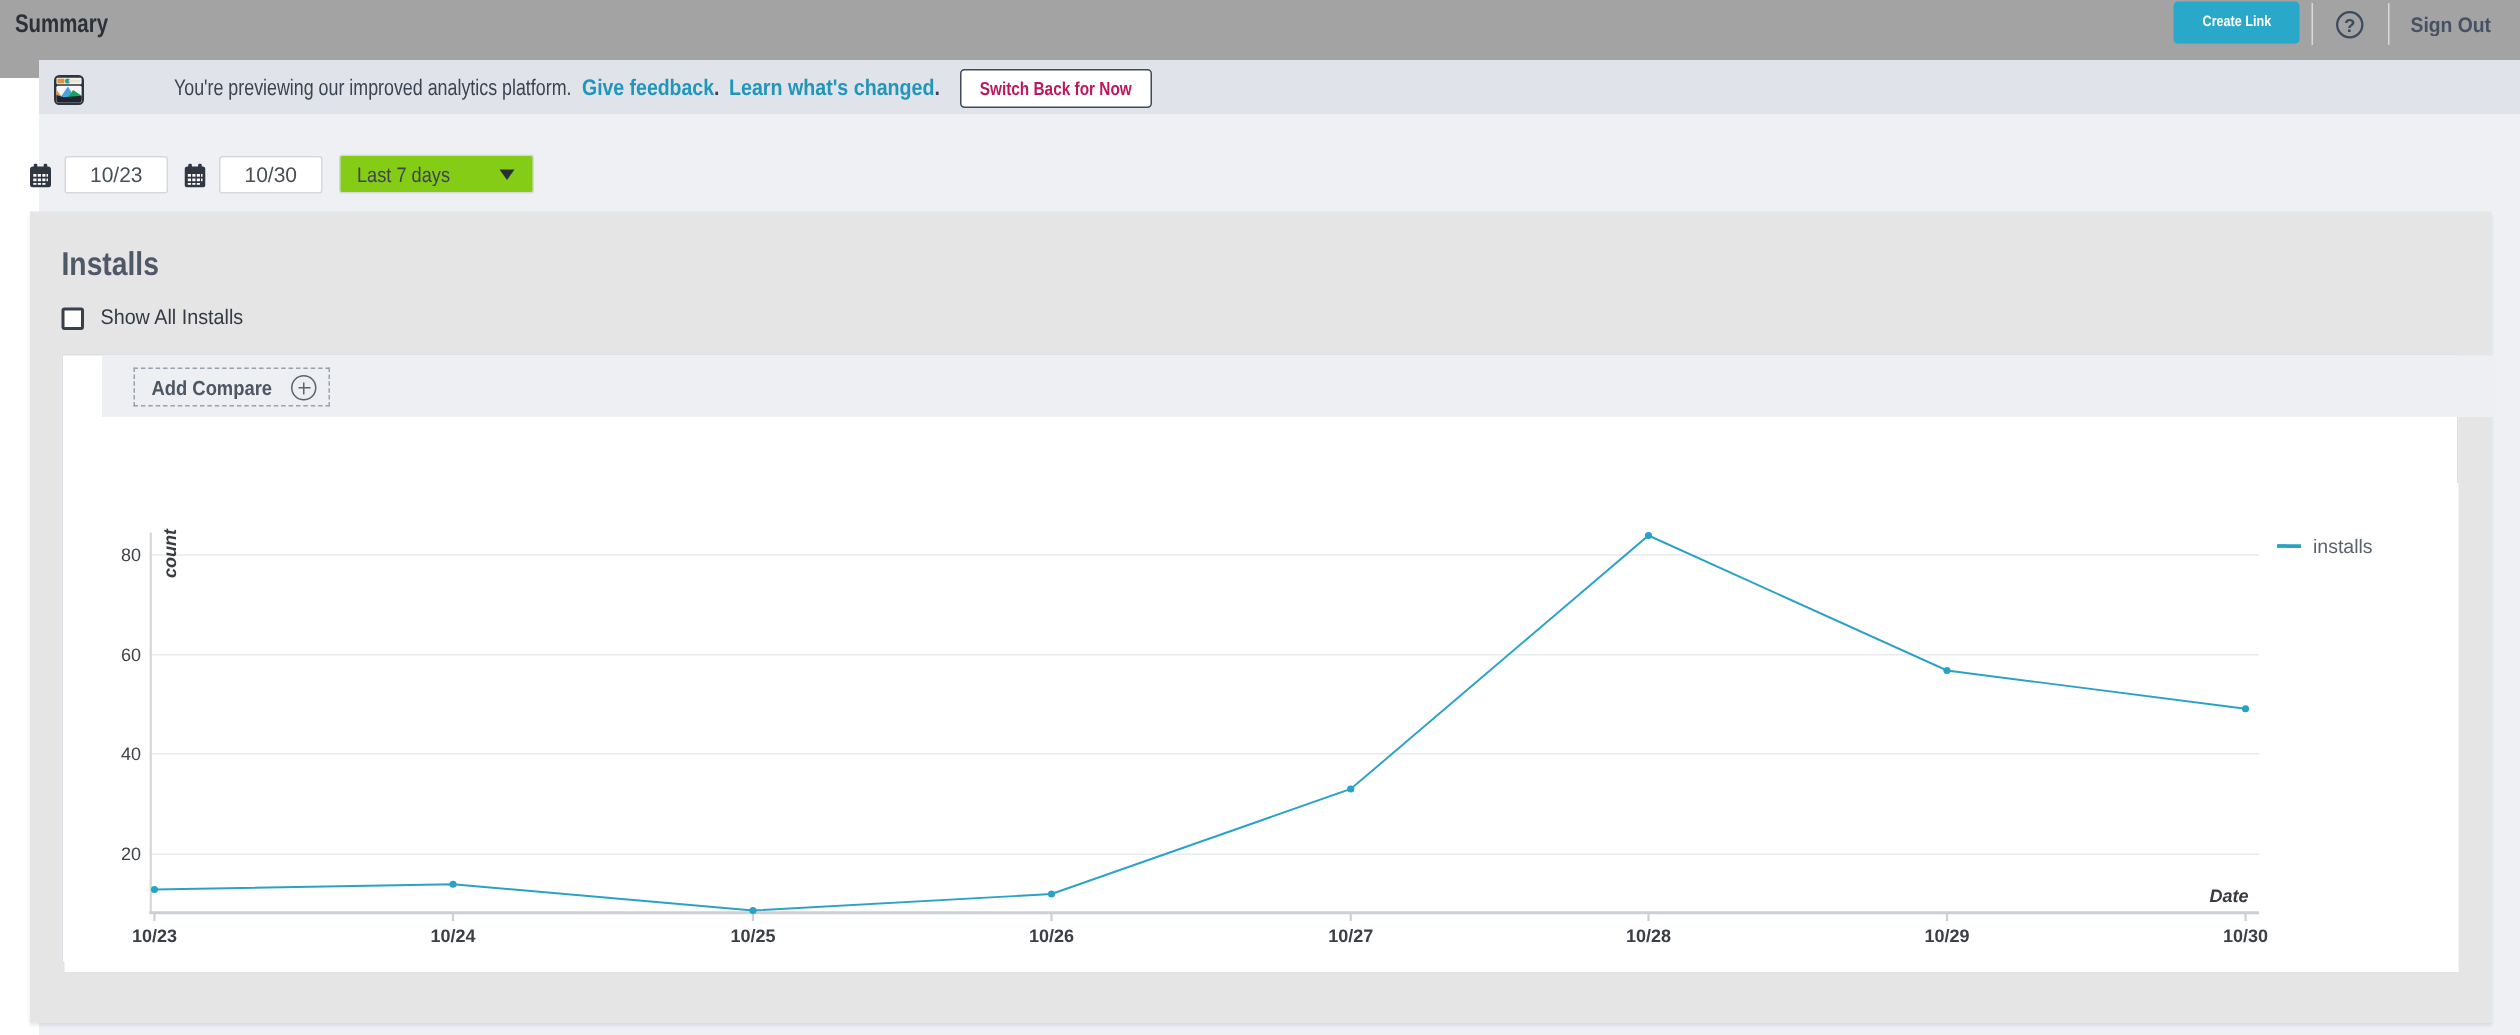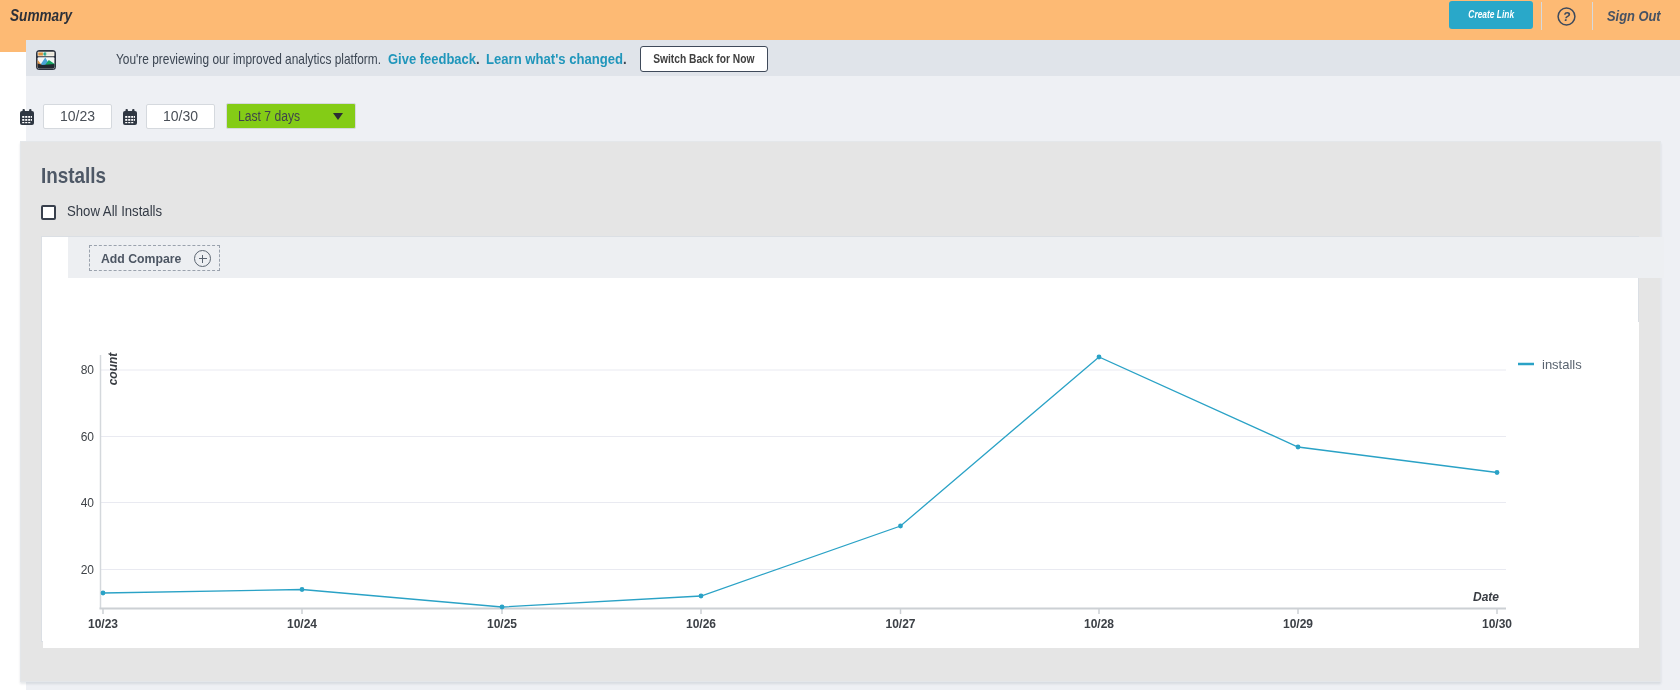--- a/index.html
+++ b/index.html
@@ -7,33 +7,33 @@
   .abs { position:absolute; }
   .dots {
     background-image:
       radial-gradient(circle, rgba(90,100,130,0.5) 0.5px, transparent 1px),
       radial-gradient(circle, rgba(90,100,130,0.35) 0.5px, transparent 1px);
     background-size: 9px 9px;
     background-position: 0.5px 0.5px, 5px 5px;
     margin-left: 26px;
   }
   
-  #header { position:absolute; left:0; top:0; width:1680px; height:52px; background:#fdba74;font-style:italic; }
+  #header { position:absolute; left:0; top:0; width:1680px; height:52px; background:#a3a3a3; }
   #h-title { position:absolute; left:10px; top:6px; font-size:17px; font-weight:bold; color:#2c3039; transform:scaleX(0.80); transform-origin:0 50%; white-space:nowrap; }
   #btn-create { position:absolute; left:1449px; top:1px; width:84px; height:28px; background:#29a8c9; color:#fff;
     font-size:10px; font-weight:bold; border-radius:3px; text-align:center; line-height:28px; }
   #btn-create span { display:inline-block; transform:scaleX(0.84); transform-origin:50% 50%; white-space:nowrap; }
   .vsep { position:absolute; top:2px; width:1px; height:28px; background:#d6dade; }
   #signout { position:absolute; left:1607px; top:8px; font-size:14px; font-weight:bold; color:#465263; transform:scaleX(0.92); transform-origin:0 50%; white-space:nowrap; }
   
   #banner { position:absolute; left:0; top:40px; width:1680px; height:36px; background:#e0e4ea; }
   .bspan { position:absolute; top:0; height:36px; line-height:37px; font-size:15px; color:#3b4552; transform-origin:0 50%; white-space:nowrap; }
   .bspan b { color:#2096bb; }
   #btn-switch { position:absolute; left:614px; top:6px; width:128px; height:26px; background:#fff; border:1px solid #3f4a5a;
-    border-radius:3px; font-size:12.5px; font-weight:bold; color:#404040; text-align:center; line-height:24px; }
+    border-radius:3px; font-size:12.5px; font-weight:bold; color:#be185d; text-align:center; line-height:24px; }
   #btn-switch span { display:inline-block; transform:scaleX(0.82); transform-origin:50% 50%; white-space:nowrap; }
   
   #page { position:absolute; left:0; top:76px; width:1680px; height:614px; background:#eef0f4; }
   .dateinput { position:absolute; top:104px; width:69px; height:25px; background:#fff; border:1px solid #d5d9de; border-radius:2px;
     text-align:center; line-height:23px; font-size:14px; color:#494f57; }
   #seldrop { position:absolute; left:226px; top:103px; width:130px; height:26px; background:#84cc16; border:1px solid #d5d9de; border-radius:2px;
     font-size:14px; color:#3f444b; line-height:24px; padding-left:11px; }
   #seldrop .lbl { display:inline-block; transform:scaleX(0.866); transform-origin:0 50%; white-space:nowrap; }
   #seldrop .caret { position:absolute; right:12px; top:9px; width:0; height:0; border-left:5.5px solid transparent; border-right:5.5px solid transparent; border-top:7px solid #2b2e33; }
   

